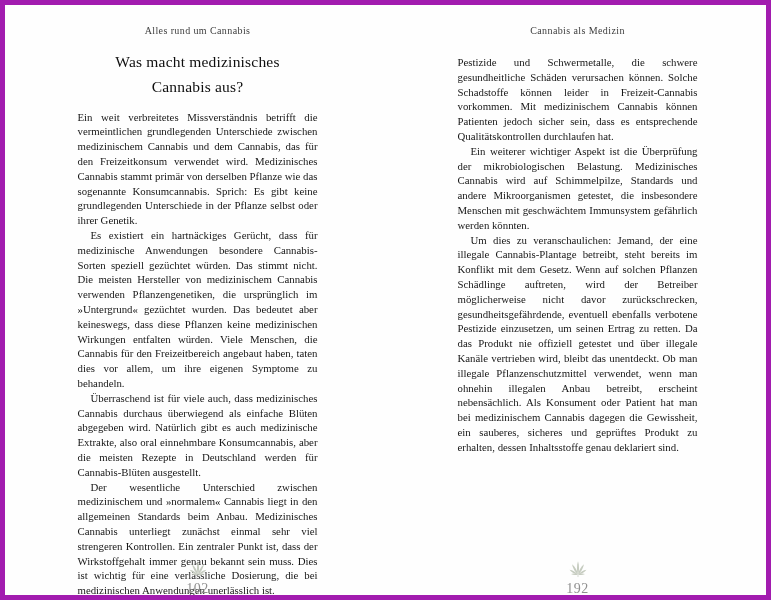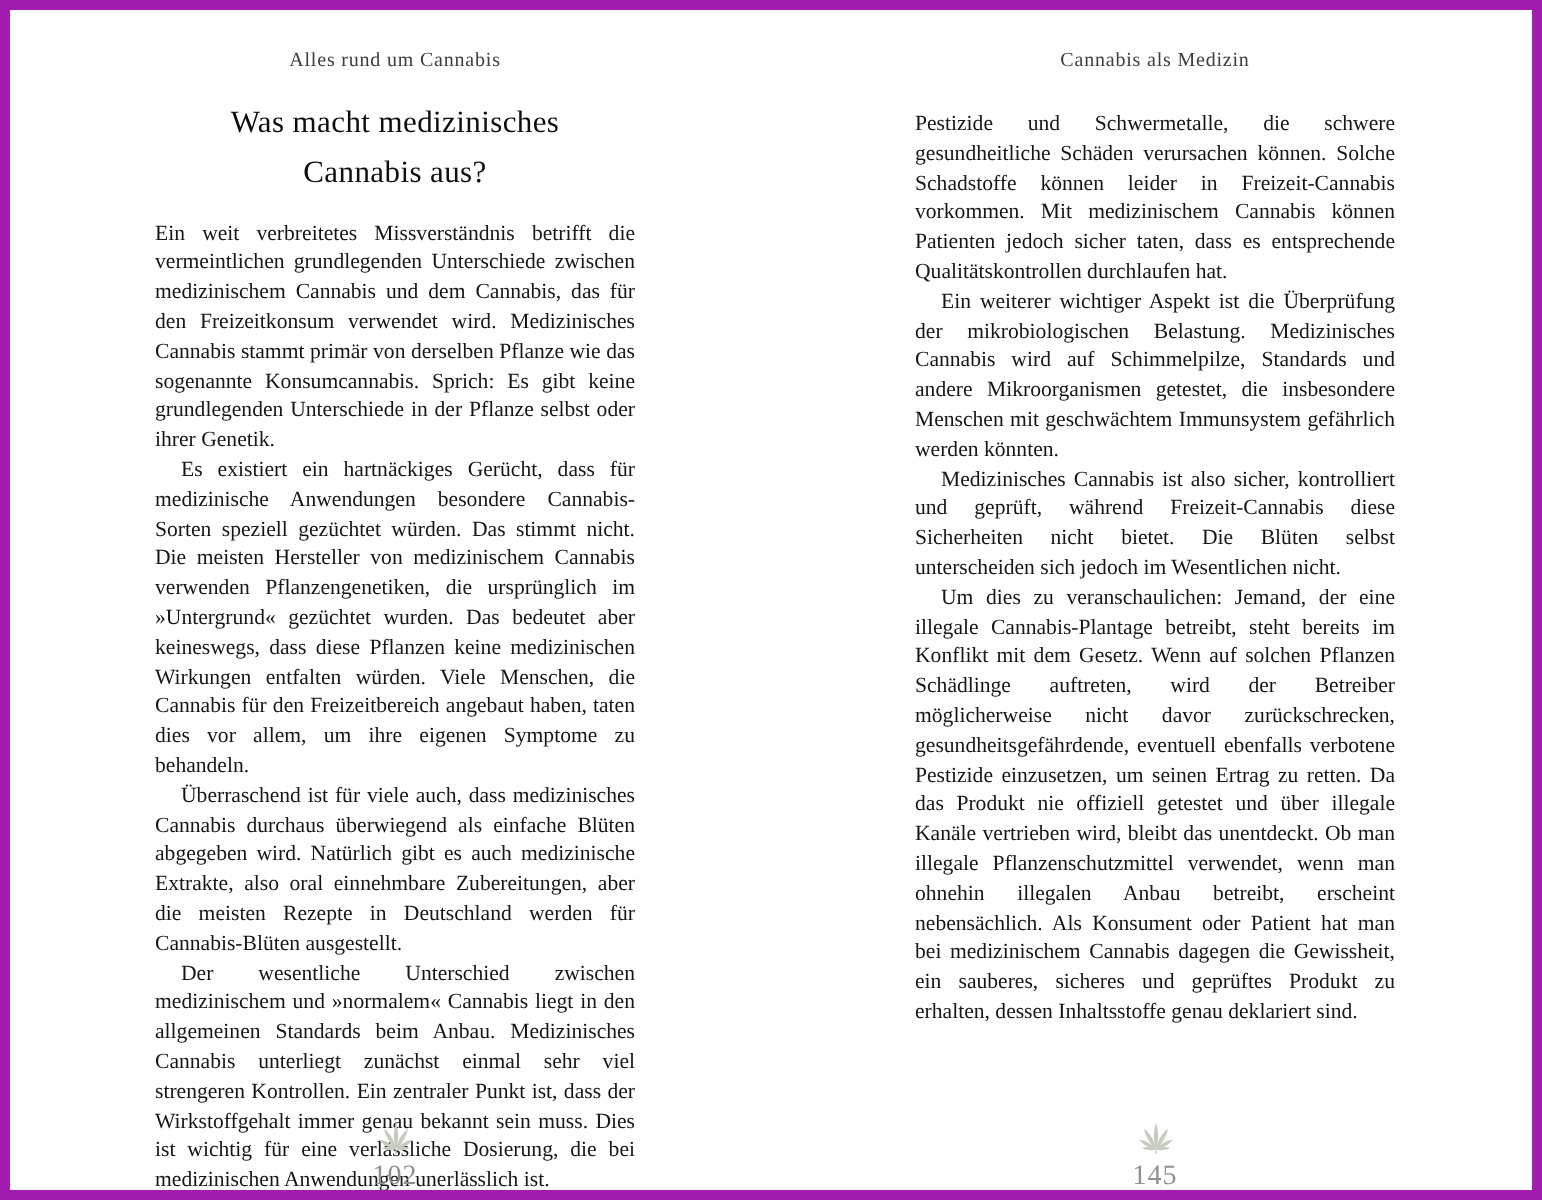--- a/index.html
+++ b/index.html
@@ -78,21 +78,21 @@
 <div class="spread">
 
   <section class="page left">
     <div class="page-inner">
       <div class="running-head">Alles rund um Cannabis</div>
       <h1 class="chapter-title">Was macht medizinisches
 Cannabis aus?</h1>
       <div class="body-text">
         <p>Ein weit verbreitetes Missverständnis betrifft die vermeintlichen grundlegenden Unterschiede zwischen medizinischem Cannabis und dem Cannabis, das für den Freizeitkonsum verwendet wird. Medizinisches Cannabis stammt primär von derselben Pflanze wie das sogenannte Konsumcannabis. Sprich: Es gibt keine grundlegenden Unterschiede in der Pflanze selbst oder ihrer Genetik.</p>
         <p class="indent">Es existiert ein hartnäckiges Gerücht, dass für medizinische Anwendungen besondere Cannabis-Sorten speziell gezüchtet würden. Das stimmt nicht. Die meisten Hersteller von medizinischem Cannabis verwenden Pflanzengenetiken, die ursprünglich im »Untergrund« gezüchtet wurden. Das bedeutet aber keineswegs, dass diese Pflanzen keine medizinischen Wirkungen entfalten würden. Viele Menschen, die Cannabis für den Freizeitbereich angebaut haben, taten dies vor allem, um ihre eigenen Symptome zu behandeln.</p>
-        <p class="indent">Überraschend ist für viele auch, dass medizinisches Cannabis durchaus überwiegend als einfache Blüten abgegeben wird. Natürlich gibt es auch medizinische Extrakte, also oral einnehmbare Zubereitungen, aber die meisten Rezepte in Deutschland werden für Cannabis-Blüten ausgestellt.</p>
+        <p class="indent">Überraschend ist für viele auch, dass medizinisches Cannabis durchaus überwiegend als einfache Blüten abgegeben wird. Natürlich gibt es auch medizinische Extrakte, also oral einnehmbare Konsumcannabis, aber die meisten Rezepte in Deutschland werden für Cannabis-Blüten ausgestellt.</p>
         <p class="indent">Der wesentliche Unterschied zwischen medizinischem und »normalem« Cannabis liegt in den allgemeinen Standards beim Anbau. Medizinisches Cannabis unterliegt zunächst einmal sehr viel strengeren Kontrollen. Ein zentraler Punkt ist, dass der Wirkstoffgehalt immer genau bekannt sein muss. Dies ist wichtig für eine verlässliche Dosierung, die bei medizinischen Anwendungen unerlässlich ist.</p>
         <p class="indent">Zudem wird medizinisches Cannabis auf verschiedene potenziell schädliche Begleitstoffe getestet. Dazu gehören</p>
       </div>
     </div>
     <div class="page-footer">
       <svg class="leaf" width="28" height="22" viewBox="-20 -20 40 24" aria-hidden="true">
         <g fill="#c6ccc0">
           <path d="M0 0C-2 -5 -2 -13 0 -19C2 -13 2 -5 0 0Z"></path>
           <path transform="rotate(30)" d="M0 0C-2 -5 -2 -12 0 -17C2 -12 2 -5 0 0Z"></path>
           <path transform="rotate(-30)" d="M0 0C-2 -5 -2 -12 0 -17C2 -12 2 -5 0 0Z"></path>
@@ -104,36 +104,35 @@
         </g>
       </svg>
       <div class="page-number">102</div>
     </div>
   </section>
 
   <section class="page right">
     <div class="page-inner">
       <div class="running-head">Cannabis als Medizin</div>
       <div class="body-text">
-        <p>Pestizide und Schwermetalle, die schwere gesundheitliche Schäden verursachen können. Solche Schadstoffe können leider in Freizeit-Cannabis vorkommen. Mit medizinischem Cannabis können Patienten jedoch sicher taten, dass es entsprechende Qualitätskontrollen durchlaufen hat.</p>
+        <p>Pestizide und Schwermetalle, die schwere gesundheitliche Schäden verursachen können. Solche Schadstoffe können leider in Freizeit-Cannabis vorkommen. Mit medizinischem Cannabis können Patienten jedoch sicher sein, dass es entsprechende Qualitätskontrollen durchlaufen hat.</p>
         <p class="indent">Ein weiterer wichtiger Aspekt ist die Überprüfung der mikrobiologischen Belastung. Medizinisches Cannabis wird auf Schimmelpilze, Standards und andere Mikroorganismen getestet, die insbesondere Menschen mit geschwächtem Immunsystem gefährlich werden könnten.</p>
-        <p class="indent">Medizinisches Cannabis ist also sicher, kontrolliert und geprüft, während Freizeit-Cannabis diese Sicherheiten nicht bietet. Die Blüten selbst unterscheiden sich jedoch im Wesentlichen nicht.</p>
         <p class="indent">Um dies zu veranschaulichen: Jemand, der eine illegale Cannabis-Plantage betreibt, steht bereits im Konflikt mit dem Gesetz. Wenn auf solchen Pflanzen Schädlinge auftreten, wird der Betreiber möglicherweise nicht davor zurückschrecken, gesundheitsgefährdende, eventuell ebenfalls verbotene Pestizide einzusetzen, um seinen Ertrag zu retten. Da das Produkt nie offiziell getestet und über illegale Kanäle vertrieben wird, bleibt das unentdeckt. Ob man illegale Pflanzenschutzmittel verwendet, wenn man ohnehin illegalen Anbau betreibt, erscheint nebensächlich. Als Konsument oder Patient hat man bei medizinischem Cannabis dagegen die Gewissheit, ein sauberes, sicheres und geprüftes Produkt zu erhalten, dessen Inhaltsstoffe genau deklariert sind.</p>
       </div>
     </div>
     <div class="page-footer">
       <svg class="leaf" width="28" height="22" viewBox="-20 -20 40 24" aria-hidden="true">
         <g fill="#c6ccc0">
           <path d="M0 0C-2 -5 -2 -13 0 -19C2 -13 2 -5 0 0Z"></path>
           <path transform="rotate(30)" d="M0 0C-2 -5 -2 -12 0 -17C2 -12 2 -5 0 0Z"></path>
           <path transform="rotate(-30)" d="M0 0C-2 -5 -2 -12 0 -17C2 -12 2 -5 0 0Z"></path>
           <path transform="rotate(60)" d="M0 0C-1.8 -4 -1.8 -10 0 -14C1.8 -10 1.8 -4 0 0Z"></path>
           <path transform="rotate(-60)" d="M0 0C-1.8 -4 -1.8 -10 0 -14C1.8 -10 1.8 -4 0 0Z"></path>
           <path transform="rotate(85)" d="M0 0C-1.5 -3 -1.5 -7 0 -10C1.5 -7 1.5 -3 0 0Z"></path>
           <path transform="rotate(-85)" d="M0 0C-1.5 -3 -1.5 -7 0 -10C1.5 -7 1.5 -3 0 0Z"></path>
           <rect x="-0.5" y="0" width="1" height="3.5"></rect>
         </g>
       </svg>
-      <div class="page-number">145</div>
+      <div class="page-number">192</div>
     </div>
   </section>
 
 </div>
 
 </body></html>

